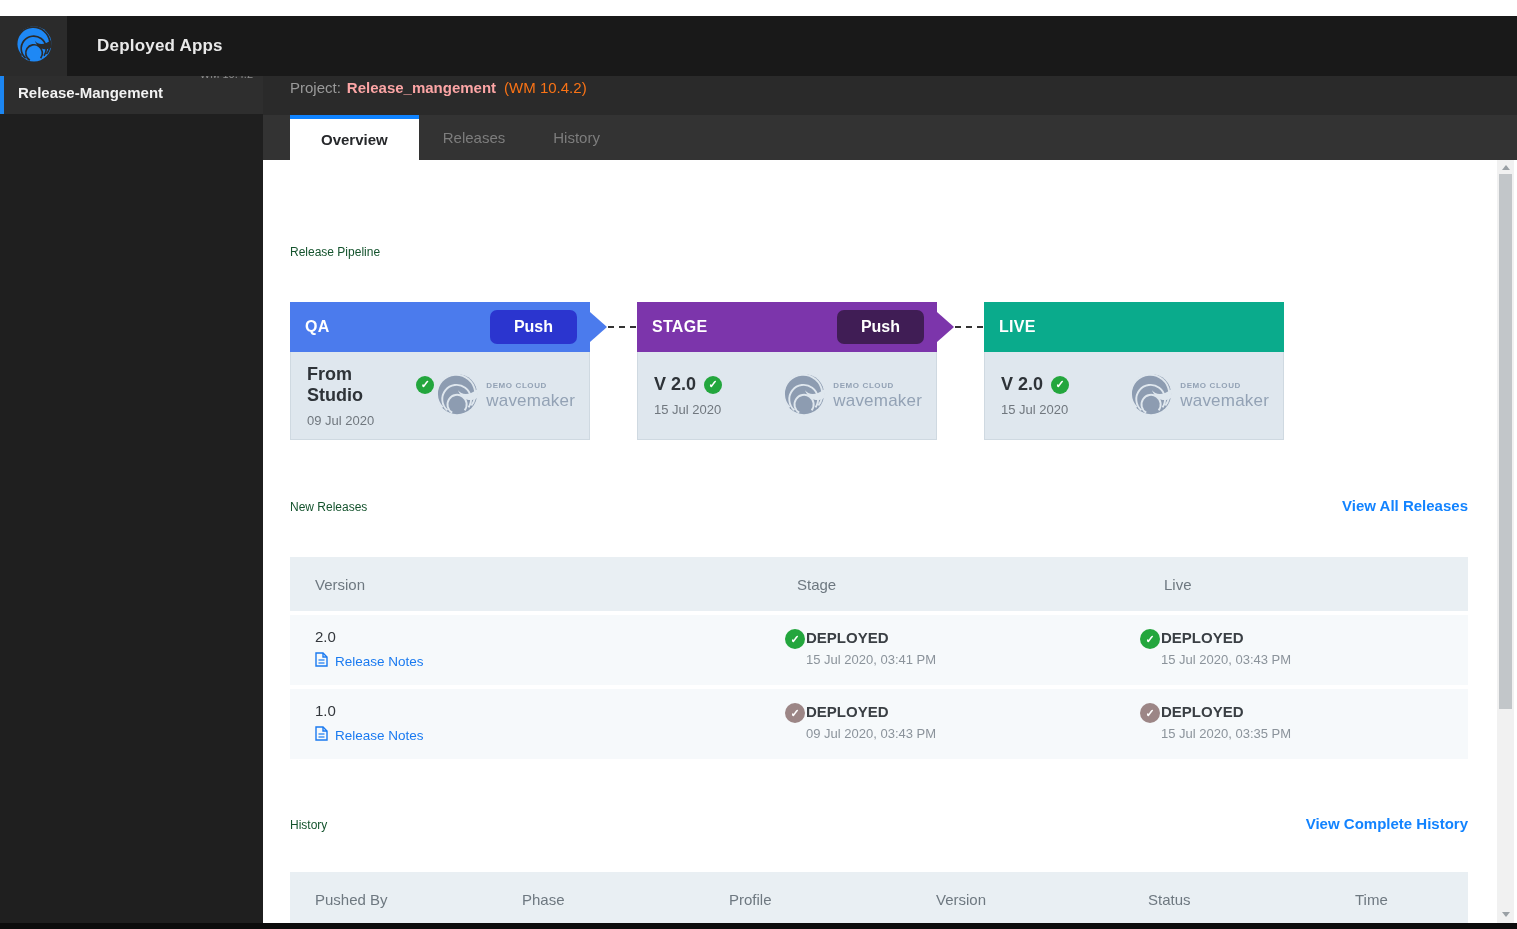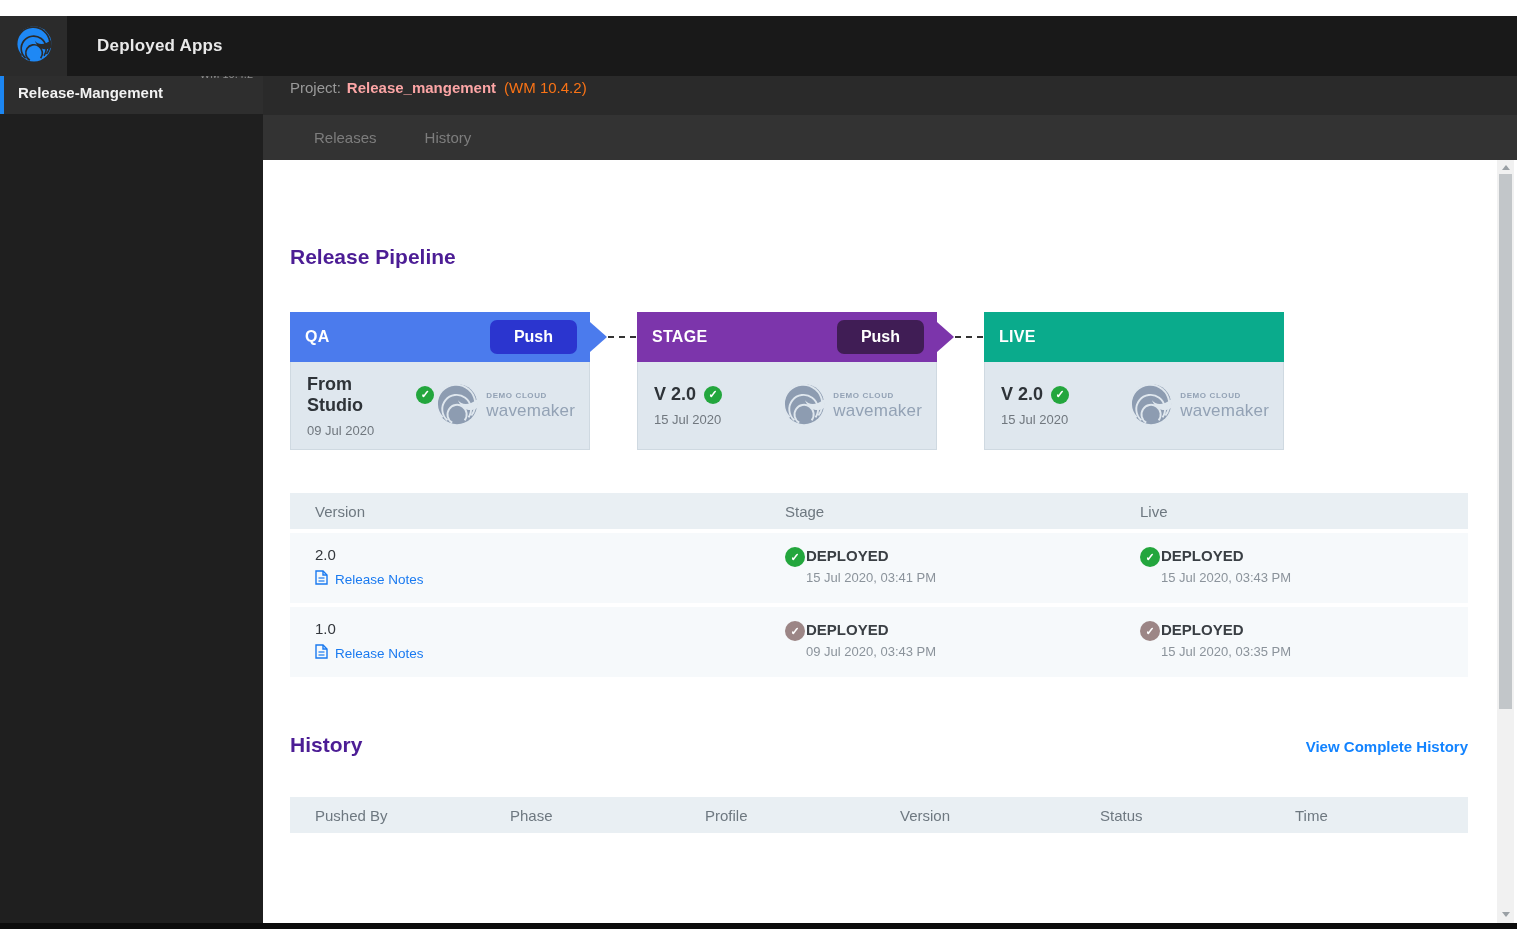--- a/index.html
+++ b/index.html
@@ -25,21 +25,21 @@
 
   .tabbar { position:absolute; left:263px; top:115px; width:1254px; height:45px; background:#333333; display:flex; padding-left:27px; }
   .tab { height:45px; display:flex; align-items:center; justify-content:center; font-size:15px; color:#7d7d7d; padding:0 24px; cursor:pointer; }
   .tab.active { background:#ffffff; color:#26282b; font-weight:bold; border-top:4px solid #0f83ff; padding:0 31px; }
 
   
   .content { position:absolute; left:263px; top:160px; width:1254px; height:763px; background:#fff; overflow:hidden; }
   .inner { padding:0 49px 0 27px; }
 
   .section-head { display:flex; justify-content:space-between; align-items:baseline; }
-  h2.sec-title { font-size:21px; font-weight:bold; color:#4c1d95; }
+  h2.sec-title { font-size:12px; font-weight:normal; color:#14532d; }
   .sec-link { font-size:15px; font-weight:bold; color:#1283ff; text-decoration:none; cursor:pointer; }
 
   
   .pipe-title { margin-top:85px; }
   .pipeline-row { margin-top:43px; display:flex; align-items:flex-start; }
   .stage-card { width:300px; }
   .stage-header { position:relative; height:50px; background:var(--hdr,#4b7bed); display:flex; align-items:center; padding:0 13px 0 15px; }
   .stage-header.has-arrow::after { content:""; position:absolute; right:-17px; top:50%; transform:translateY(-50%);
       border-left:17px solid var(--hdr,#4b7bed); border-top:15px solid transparent; border-bottom:15px solid transparent; }
   .stage-name { color:#fff; font-size:16px; font-weight:bold; letter-spacing:.3px; }
@@ -53,21 +53,21 @@
   .wm-logo { display:flex; align-items:center; }
   .wm-logo .txt { margin-left:6px; color:#93a2b5; }
   .wm-logo .t1 { font-size:8px; font-weight:bold; letter-spacing:.6px; }
   .wm-logo .t2 { font-size:17px; letter-spacing:.2px; margin-top:1px; }
   .connector { position:relative; width:47px; height:50px; }
   .connector .dash { position:absolute; left:18px; right:1px; top:24px; border-top:2px dashed #333; }
 
   
   .nr-head { margin-top:57px; }
   .tbl { margin-top:43px; }
-  .tbl-headrow { display:grid; background:#e9eff3; height:36px; }
+  .tbl-headrow { display:grid; background:#e9eff3; height:54px;gap:12px; }
   .nr-grid { grid-template-columns:470px 355px 1fr; }
   .hist-grid { grid-template-columns:195px 195px 195px 200px 195px 1fr; }
   .th { font-size:15px; color:#6e7880; padding-left:25px; display:flex; align-items:center; }
   .tbl-row { display:grid; background:#f6f9fb; height:70px; margin-top:4px; }
   .cell { padding-left:25px; }
   .ver-cell { padding-top:13px; }
   .ver-num { font-size:15px; color:#33373c; }
   .notes-link { margin-top:7px; display:flex; align-items:center; gap:7px; color:#1a7af0; font-size:13.5px; font-weight:normal; text-decoration:none; cursor:pointer; width:max-content; }
   .status-cell { display:flex; gap:1px; padding-top:14px; }
   .s-badge { width:20px; height:20px; margin-left:0; }
@@ -112,20 +112,21 @@
   </div>
 </div>
 
 <div class="proj-header">
   <span class="lbl">Project:</span>
   <span class="nm">Release_mangement</span>
   <span class="vs">(WM 10.4.2)</span>
 </div>
 
 <div class="tabbar">
+  <div class="tab active">Overview</div>
   <div class="tab">Releases</div>
   <div class="tab">History</div>
 </div>
 
 <div class="content">
   <div class="inner">
 
     <div class="section-head pipe-title">
       <h2 class="sec-title">Release Pipeline</h2>
     </div>
@@ -226,20 +227,24 @@
             </span>
             <span class="txt">
               <div class="t1">DEMO CLOUD</div>
               <div class="t2">wavemaker</div>
             </span>
           </div>
         </div>
       </div>
     </div>
 
+    <div class="section-head nr-head">
+      <h2 class="sec-title">New Releases</h2>
+      <a class="sec-link">View All Releases</a>
+    </div>
 
     <div class="tbl">
       <div class="tbl-headrow nr-grid">
         <div class="th">Version</div>
         <div class="th">Stage</div>
         <div class="th">Live</div>
       </div>
 
       <div class="tbl-row nr-grid">
         <div class="cell ver-cell">

